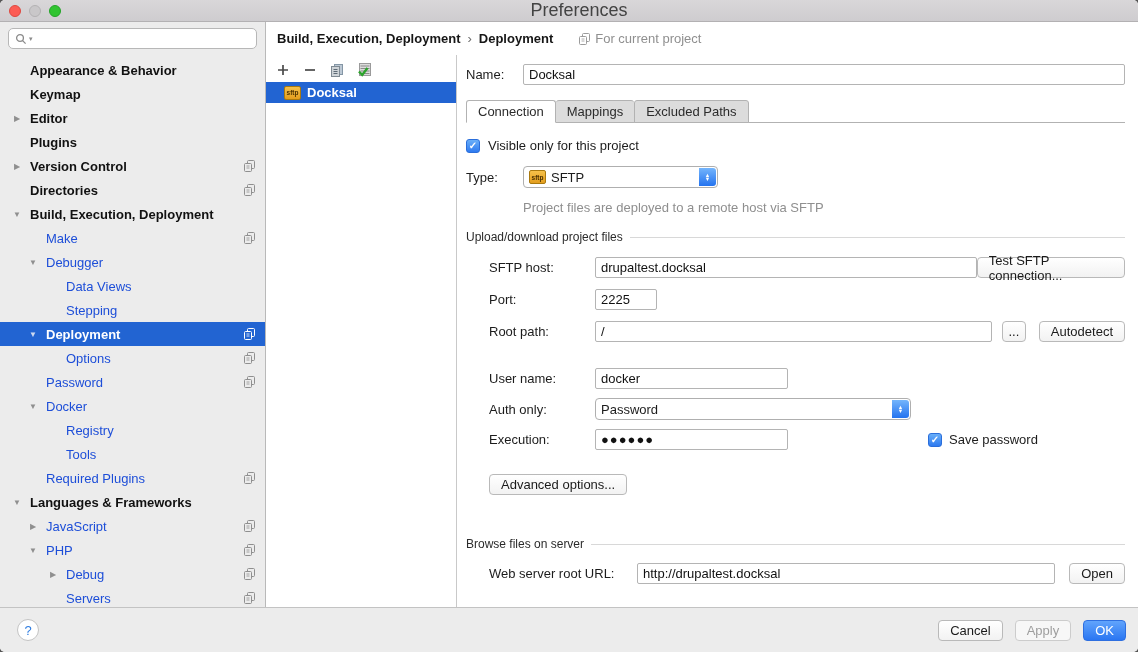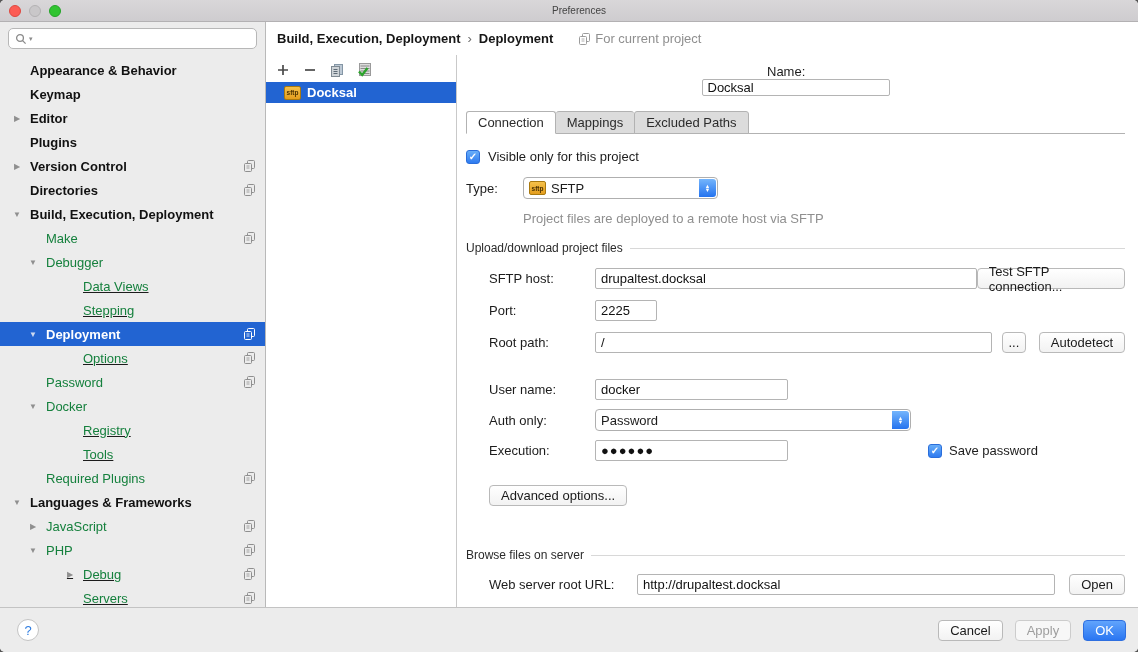--- a/index.html
+++ b/index.html
@@ -7,39 +7,39 @@
   body { width:1138px; height:652px; font-family:"Liberation Sans", sans-serif; font-size:13px; color:#1c1c1c; }
   .window { width:1138px; height:652px; border-radius:5px; overflow:hidden; display:flex; flex-direction:column; background:#fff; }
 
   
   .titlebar { height:22px; flex:none; background:linear-gradient(#d9d7d9,#cecccf); border-bottom:1px solid #b3b1b3; position:relative; display:flex; align-items:center; }
   .traffic { display:flex; gap:8px; margin-left:9px; }
   .tl { width:12px; height:12px; border-radius:50%; }
   .tl.close { background:#fc5c54; border:1px solid #dd4840; }
   .tl.min   { background:#c9c7c9; border:1px solid #b3b1b3; }
   .tl.zoom  { background:#31c431; border:1px solid #23a428; }
-  .win-title { position:absolute; left:0; right:0; text-align:center; color:#434343; font-size:10px;padding-left:20px; }
+  .win-title { position:absolute; left:0; right:0; text-align:center; color:#434343; font-size:18px;padding-left:20px; }
 
   
   .content { flex:1; display:flex; min-height:0; }
 
   
   .sidebar { width:266px; flex:none; background:#ececec; border-right:1px solid #b9b9b9; display:flex; flex-direction:column; }
   .searchbox { margin:6px 8px 4px 8px; height:21px; background:#fff; border:1px solid #b7b7b7; border-radius:5px; display:flex; align-items:center; padding:0 6px; gap:2px; }
   .searchbox .mag { display:flex; align-items:center; }
   .searchbox .drop { font-size:7px; color:#8b8b8b; }
   .searchbox input { border:none; outline:none; flex:1; font:13px "Liberation Sans",sans-serif; background:transparent; min-width:0; }
   .tree { margin-top:5px; flex:1; overflow:hidden; }
   .tree-row { height:24px; display:flex; align-items:center; cursor:default; }
   .tree-row .arrow { width:18px; flex:none; text-align:center; font-size:8px; color:#8f8f8f; }
-  .tree-row .tree-label { margin-left:4px; white-space:nowrap; color:#15803d; }
+  .tree-row .tree-label { margin-left:4px; white-space:nowrap; color:#1d4ed8; }
   .tree-row.bold .tree-label { font-weight:700; color:#111; }
   .tree-row.lvl0 { padding-left:8px; }
   .tree-row.lvl1 { padding-left:24px; }
-  .tree-row.lvl2 { padding-left:61px;text-decoration:underline; }
+  .tree-row.lvl2 { padding-left:44px; }
   .tree-row .pages-icon { margin-left:auto; margin-right:10px; color:#8f8f8f; display:flex; }
   .tree-row .pages-icon .front { fill:#ececec; }
   .tree-row.selected { background:#2264d2; }
   .tree-row.selected .tree-label { color:#fff; font-weight:700; }
   .tree-row.selected .arrow { color:#cdd9f0; }
   .tree-row.selected .pages-icon { color:#fff; }
   .tree-row.selected .pages-icon .front { fill:#2264d2; }
 
   
   .main { flex:1; display:flex; flex-direction:column; background:#fff; min-width:0; }
@@ -64,21 +64,21 @@
   
   .settings { flex:1; padding:0 13px 0 9px; min-width:0; }
   .row { display:flex; align-items:center; }
   .lbl { flex:none; color:#1c1c1c; }
   .lbl-sm { width:57px; }
   .lbl-md { width:106px; margin-left:23px; }
   .lbl-lg { width:148px; margin-left:23px; }
   input.txt { height:21px; border:1px solid #b4b4b4; border-radius:2px; padding:0 5px; font:13px "Liberation Sans",sans-serif; color:#111; background:#fff; min-width:0; }
   .grow { flex:1; }
 
-  .name-row { margin-top:9px;flex-direction:column; }
+  .name-row { margin-top:9px; }
 
   .tabs { margin-top:15px; display:flex; border-bottom:1px solid #b2b2b2; }
   .tab { height:23px; margin-bottom:-1px; padding:0 11px; display:flex; align-items:center; font-size:13px; color:#2b2b2b; background:#dcdcdc; border:1px solid #b2b2b2; border-radius:3px 3px 0 0; border-right-width:0; }
   .tab:last-of-type { border-right-width:1px; }
   .tab.active { background:#fff; border-bottom:1px solid #fff; border-right-width:1px; }
   .tab.active + .tab { border-left-width:0; }
 
   .checkbox { width:14px; height:14px; flex:none; border-radius:3px; background:linear-gradient(#68aef8,#2e7af0); border:1px solid #2a6edb; color:#fff; display:inline-flex; align-items:center; justify-content:center; }
   .checkbox::after { content:"✓"; font-size:10px; font-weight:700; line-height:1; }
   .cb-row { margin-top:15px; gap:8px; }

